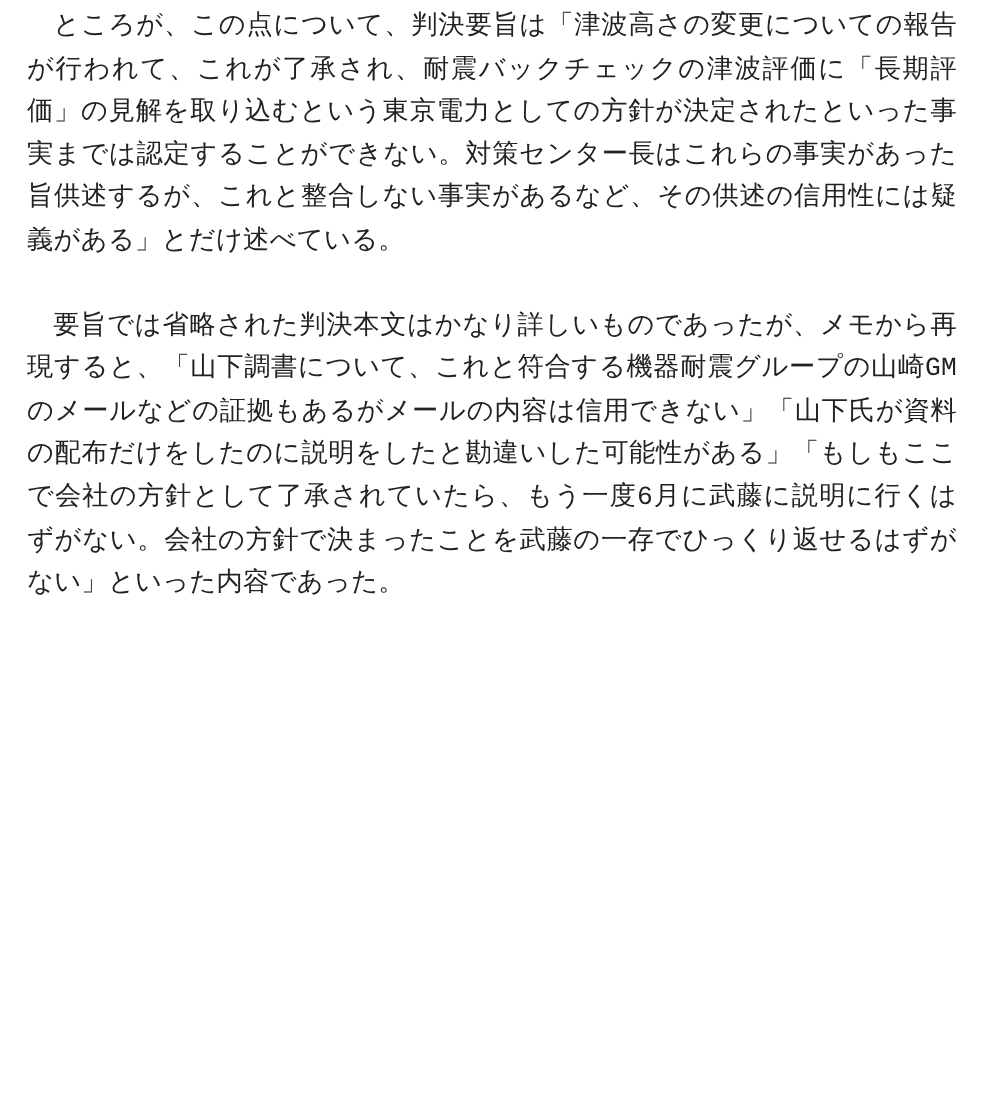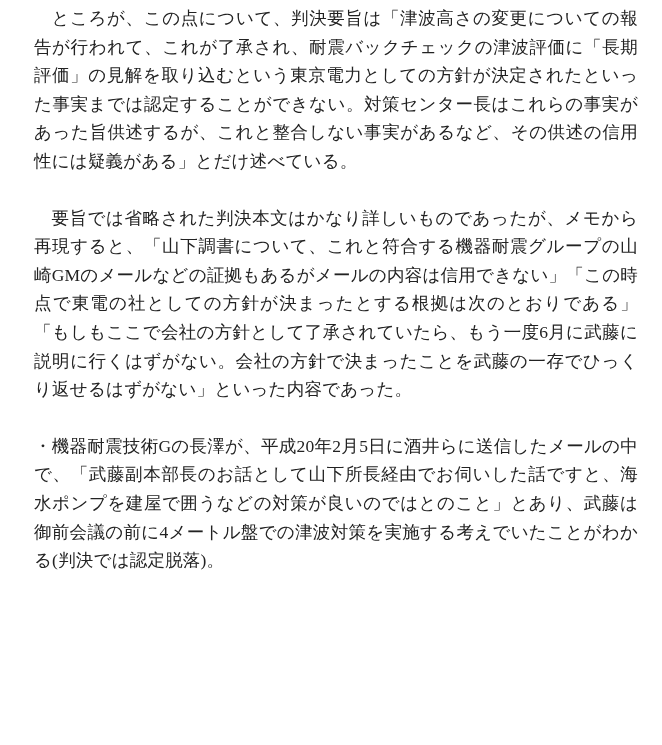--- a/index.html
+++ b/index.html
@@ -1,29 +1,28 @@
 <!DOCTYPE html>
 <html><head>
 <meta charset="utf-8">
 <style>
   html, body { margin: 0; padding: 0; background: #ffffff; }
   body { width: 662px; height: 745px; overflow: hidden; }
   .doc {
     position: relative;
-    padding: 4px 24px 0 34px;
-    font-family: Liberation Serif, serif;
+    padding: 4px 24px 0 18px;
+    font-family: Liberation Mono, monospace;
     font-size: 17.5px;
     line-height: 28.6px;
     color: #222222;
     letter-spacing: 0.2px;
   }
   .para { margin: 0 0 28px 0; text-align: justify; word-break: break-all; }
   .indent { text-indent: 1em; }
 </style>
 </head>
 <body>
 
 <div class="doc">
   <p class="para indent">ところが、この点について、判決要旨は「津波高さの変更についての報告が行われて、これが了承され、耐震バックチェックの津波評価に「長期評価」の見解を取り込むという東京電力としての方針が決定されたといった事実までは認定することができない。対策センター長はこれらの事実があった旨供述するが、これと整合しない事実があるなど、その供述の信用性には疑義がある」とだけ述べている。</p>
-  <p class="para indent">要旨では省略された判決本文はかなり詳しいものであったが、メモから再現すると、「山下調書について、これと符合する機器耐震グループの山崎GMのメールなどの証拠もあるがメールの内容は信用できない」「この時点で東電の社としての方針が決まったとする根拠は次のとおりである」「もしもここで会社の方針として了承されていたら、もう一度6月に武藤に説明に行くはずがない。会社の方針で決まったことを武藤の一存でひっくり返せるはずがない」といった内容であった。</p>
-  <p class="para">・機器耐震技術Gの長澤が、平成20年2月5日に酒井らに送信したメールの中で、「武藤副本部長のお話として山下所長経由でお伺いした話ですと、海水ポンプを建屋で囲うなどの対策が良いのではとのこと」とあり、武藤は御前会議の前に4メートル盤での津波対策を実施する考えでいたことがわかる(判決では認定脱落)。</p>
+  <p class="para indent">要旨では省略された判決本文はかなり詳しいものであったが、メモから再現すると、「山下調書について、これと符合する機器耐震グループの山崎GMのメールなどの証拠もあるがメールの内容は信用できない」「山下氏が資料の配布だけをしたのに説明をしたと勘違いした可能性がある」「もしもここで会社の方針として了承されていたら、もう一度6月に武藤に説明に行くはずがない。会社の方針で決まったことを武藤の一存でひっくり返せるはずがない」といった内容であった。</p>
 
 </div>
 
 </body></html>

